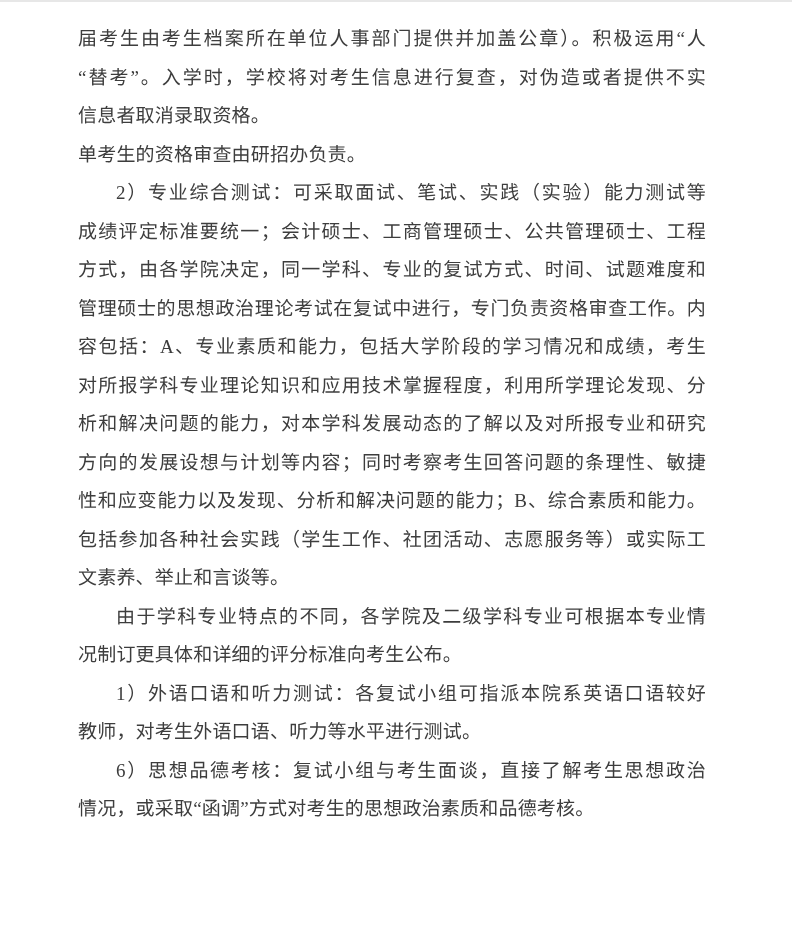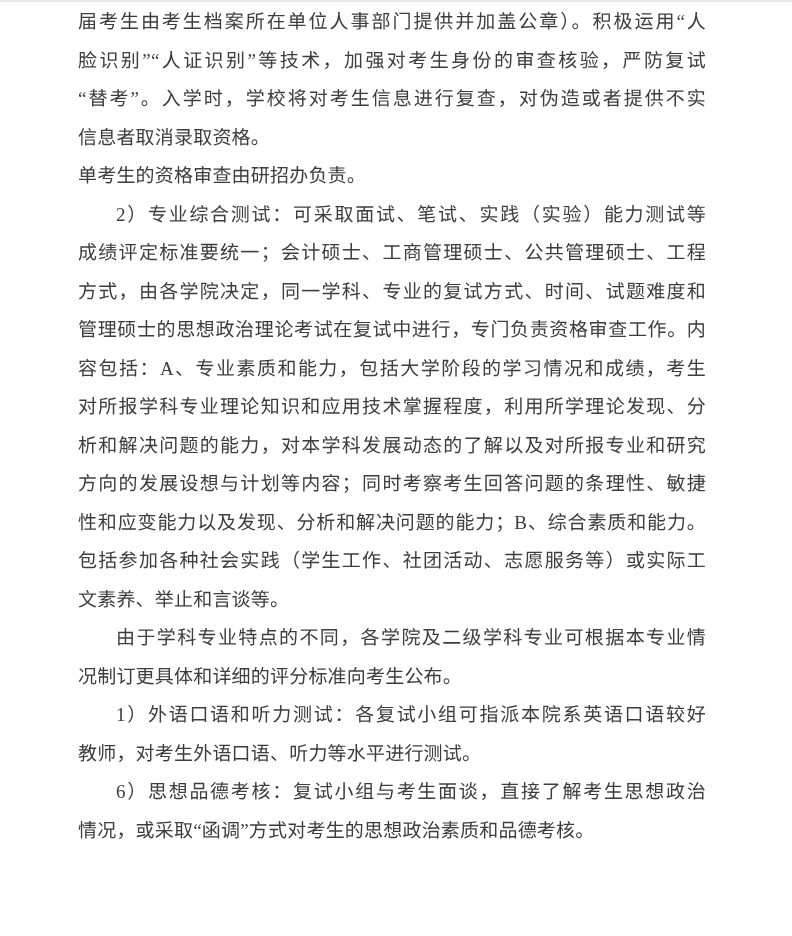--- a/index.html
+++ b/index.html
@@ -17,21 +17,21 @@
     position: absolute;
     top: 0; left: 0;
     width: 792px; height: 2px;
     background: #e7e7e7;
   }
   .page {
     position: absolute;
     top: 0;
     left: 78px;
     width: 628px;
-    padding-top: 3px;
+    padding-top: 20px;
     color: #3d3d3d;
   }
   .line {
     height: 38.5px;
     line-height: 38.5px;
     font-size: 19px;
     letter-spacing: 0.2px;
     white-space: normal;
     overflow: hidden;
   }
@@ -51,21 +51,20 @@
     text-indent: 2em;
   }
 </style>
 </head>
 <body style="background: rgb(255, 255, 255);">
 
 <div class="scan-edge" style="background: rgb(231, 231, 231);"></div>
 
 <div class="page" style="color: rgb(61, 61, 61);">
   <div class="line j">届考生由考生档案所在单位人事部门提供并加盖公章）。积极运用“人</div>
-  <div class="line j">脸识别”“人证识别”等技术，加强对考生身份的审查核验，严防复试</div>
   <div class="line j">“替考”。入学时，学校将对考生信息进行复查，对伪造或者提供不实</div>
   <div class="line e">信息者取消录取资格。</div>
   <div class="line e">单考生的资格审查由研招办负责。</div>
   <div class="line j i">2）专业综合测试：可采取面试、笔试、实践（实验）能力测试等</div>
   <div class="line j">成绩评定标准要统一；会计硕士、工商管理硕士、公共管理硕士、工程</div>
   <div class="line j">方式，由各学院决定，同一学科、专业的复试方式、时间、试题难度和</div>
   <div class="line j">管理硕士的思想政治理论考试在复试中进行，专门负责资格审查工作。内</div>
   <div class="line j">容包括：A、专业素质和能力，包括大学阶段的学习情况和成绩，考生</div>
   <div class="line j">对所报学科专业理论知识和应用技术掌握程度，利用所学理论发现、分</div>
   <div class="line j">析和解决问题的能力，对本学科发展动态的了解以及对所报专业和研究</div>

